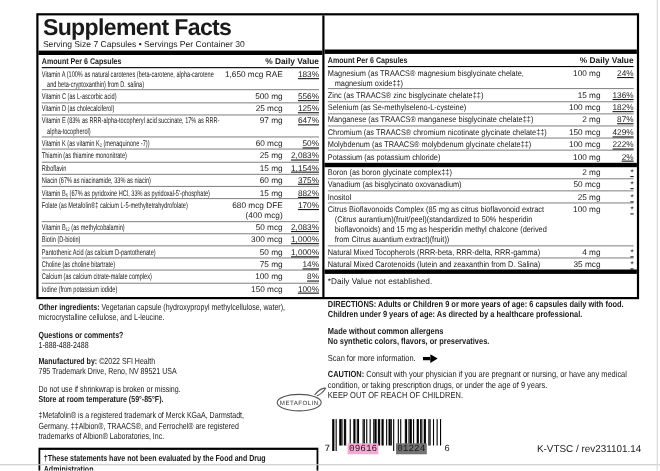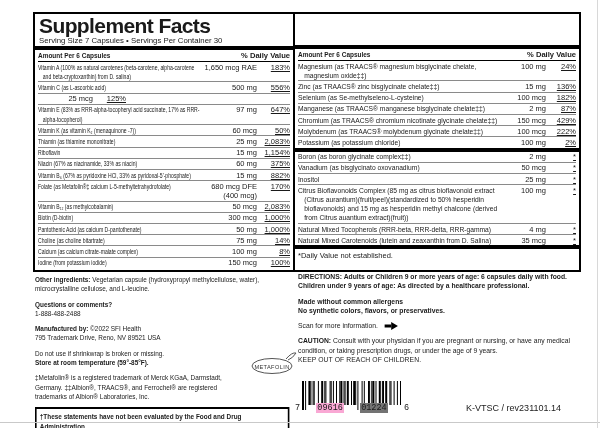--- a/index.html
+++ b/index.html
@@ -47,21 +47,21 @@
   .metafolin{position:absolute;left:250px;top:350px;width:48px;height:26px;}
 
   
   .scan-line{display:flex;align-items:center;gap:8px;margin:0 0 6px 0;}
   .scan-arrow{display:inline-block;}
 
   
   .barcode{position:absolute;left:297px;top:381px;width:112px;height:34px;}
   .bc-digit{font-family:"Liberation Mono","DejaVu Sans Mono",monospace;font-size:8.5px;}
 
-  .revcode{position:absolute;left:408px;top:403px;width:153px;text-align:right;font-size:9px;color:#222;}
+  .revcode{position:absolute;left:430px;top:403px;width:153px;text-align:right;font-size:9px;color:#222;}
 
   
   .edge-bottom{position:absolute;left:0;top:422px;width:600px;height:1px;background:#c9c9c9;}
   .edge-right{position:absolute;left:597px;top:0;width:1px;height:428px;background:#d8d8d8;}
 </style>
 </head>
 <body>
 
 <div class="sheet">
 
@@ -90,20 +90,23 @@
             <div class="nname">
               <div class="cndL">Vitamin C (as L-ascorbic acid)</div>
             </div>
             <div class="namt">
               <div>500 mg</div>
               <div></div>
             </div>
             <div class="ndv">556%</div>
           </div>
           <div class="nrow">
+            <div class="nname">
+              <div class="cndL">Vitamin D (as cholecalciferol)</div>
+            </div>
             <div class="namt">
               <div>25 mcg</div>
               <div></div>
             </div>
             <div class="ndv">125%</div>
           </div>
           <div class="nrow">
             <div class="nname">
               <div class="cndL">Vitamin E (83% as RRR-alpha-tocopheryl acid succinate, 17% as RRR-alpha-tocopherol)</div>
             </div>

